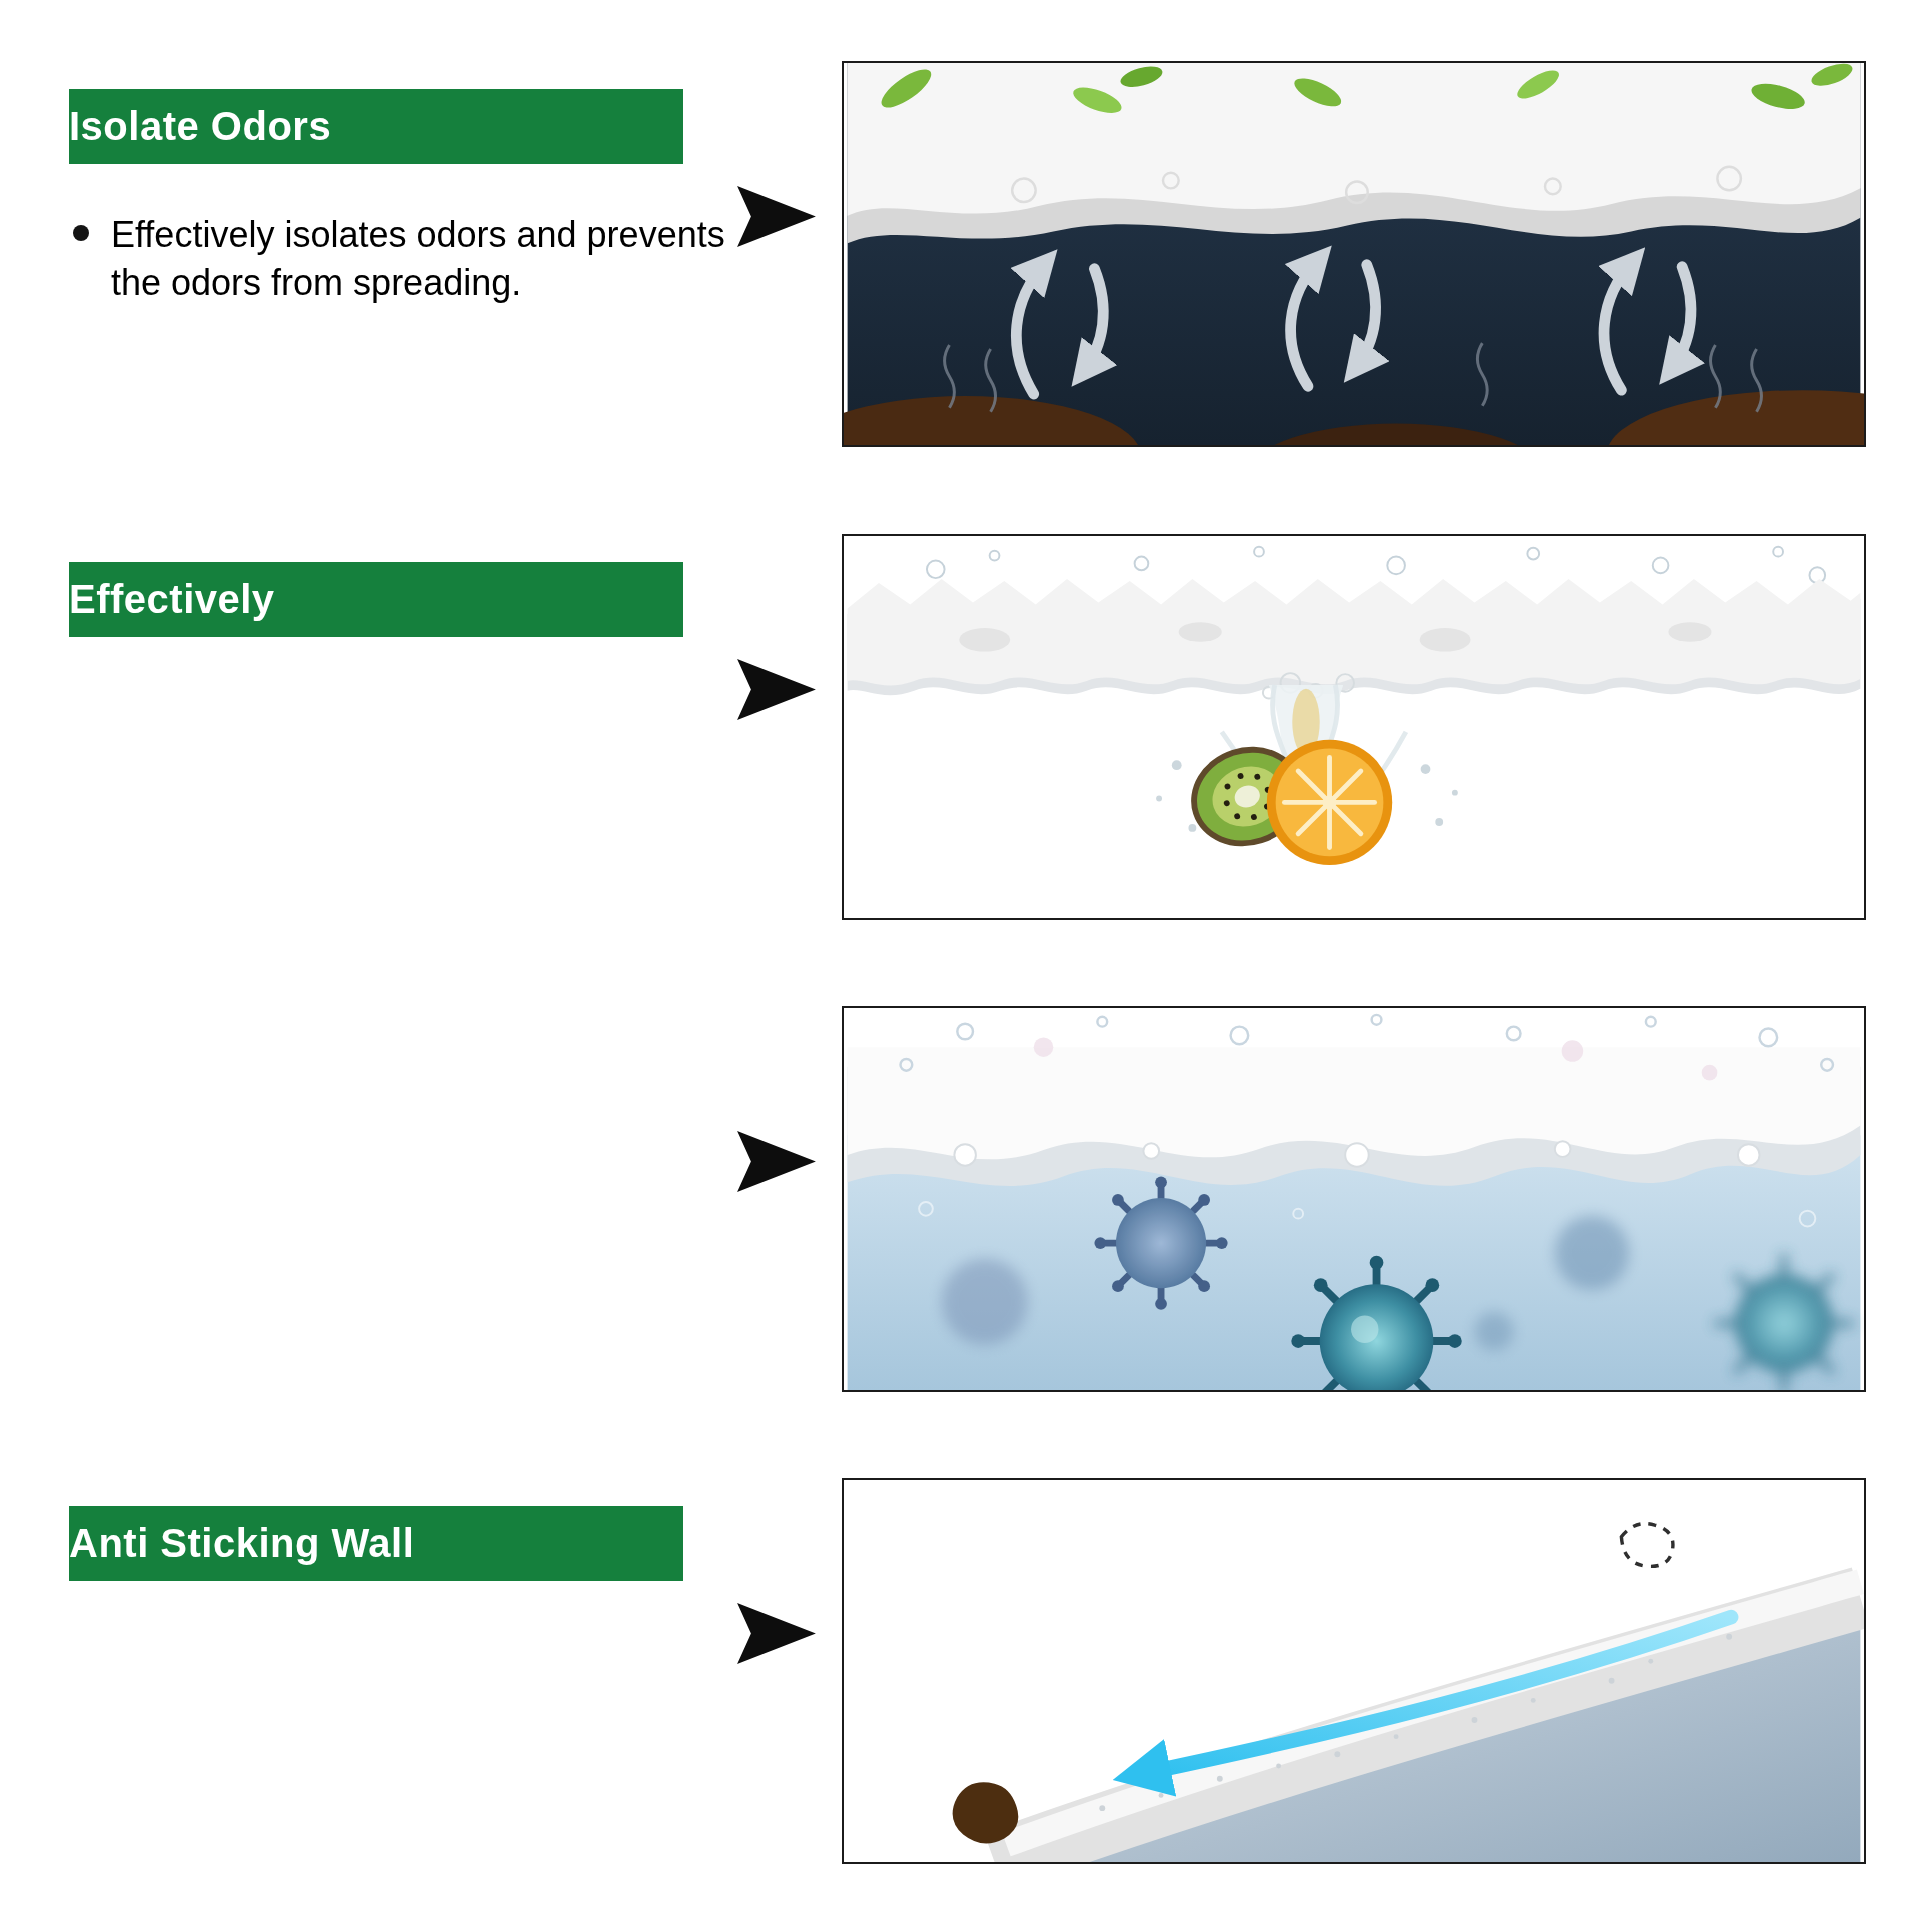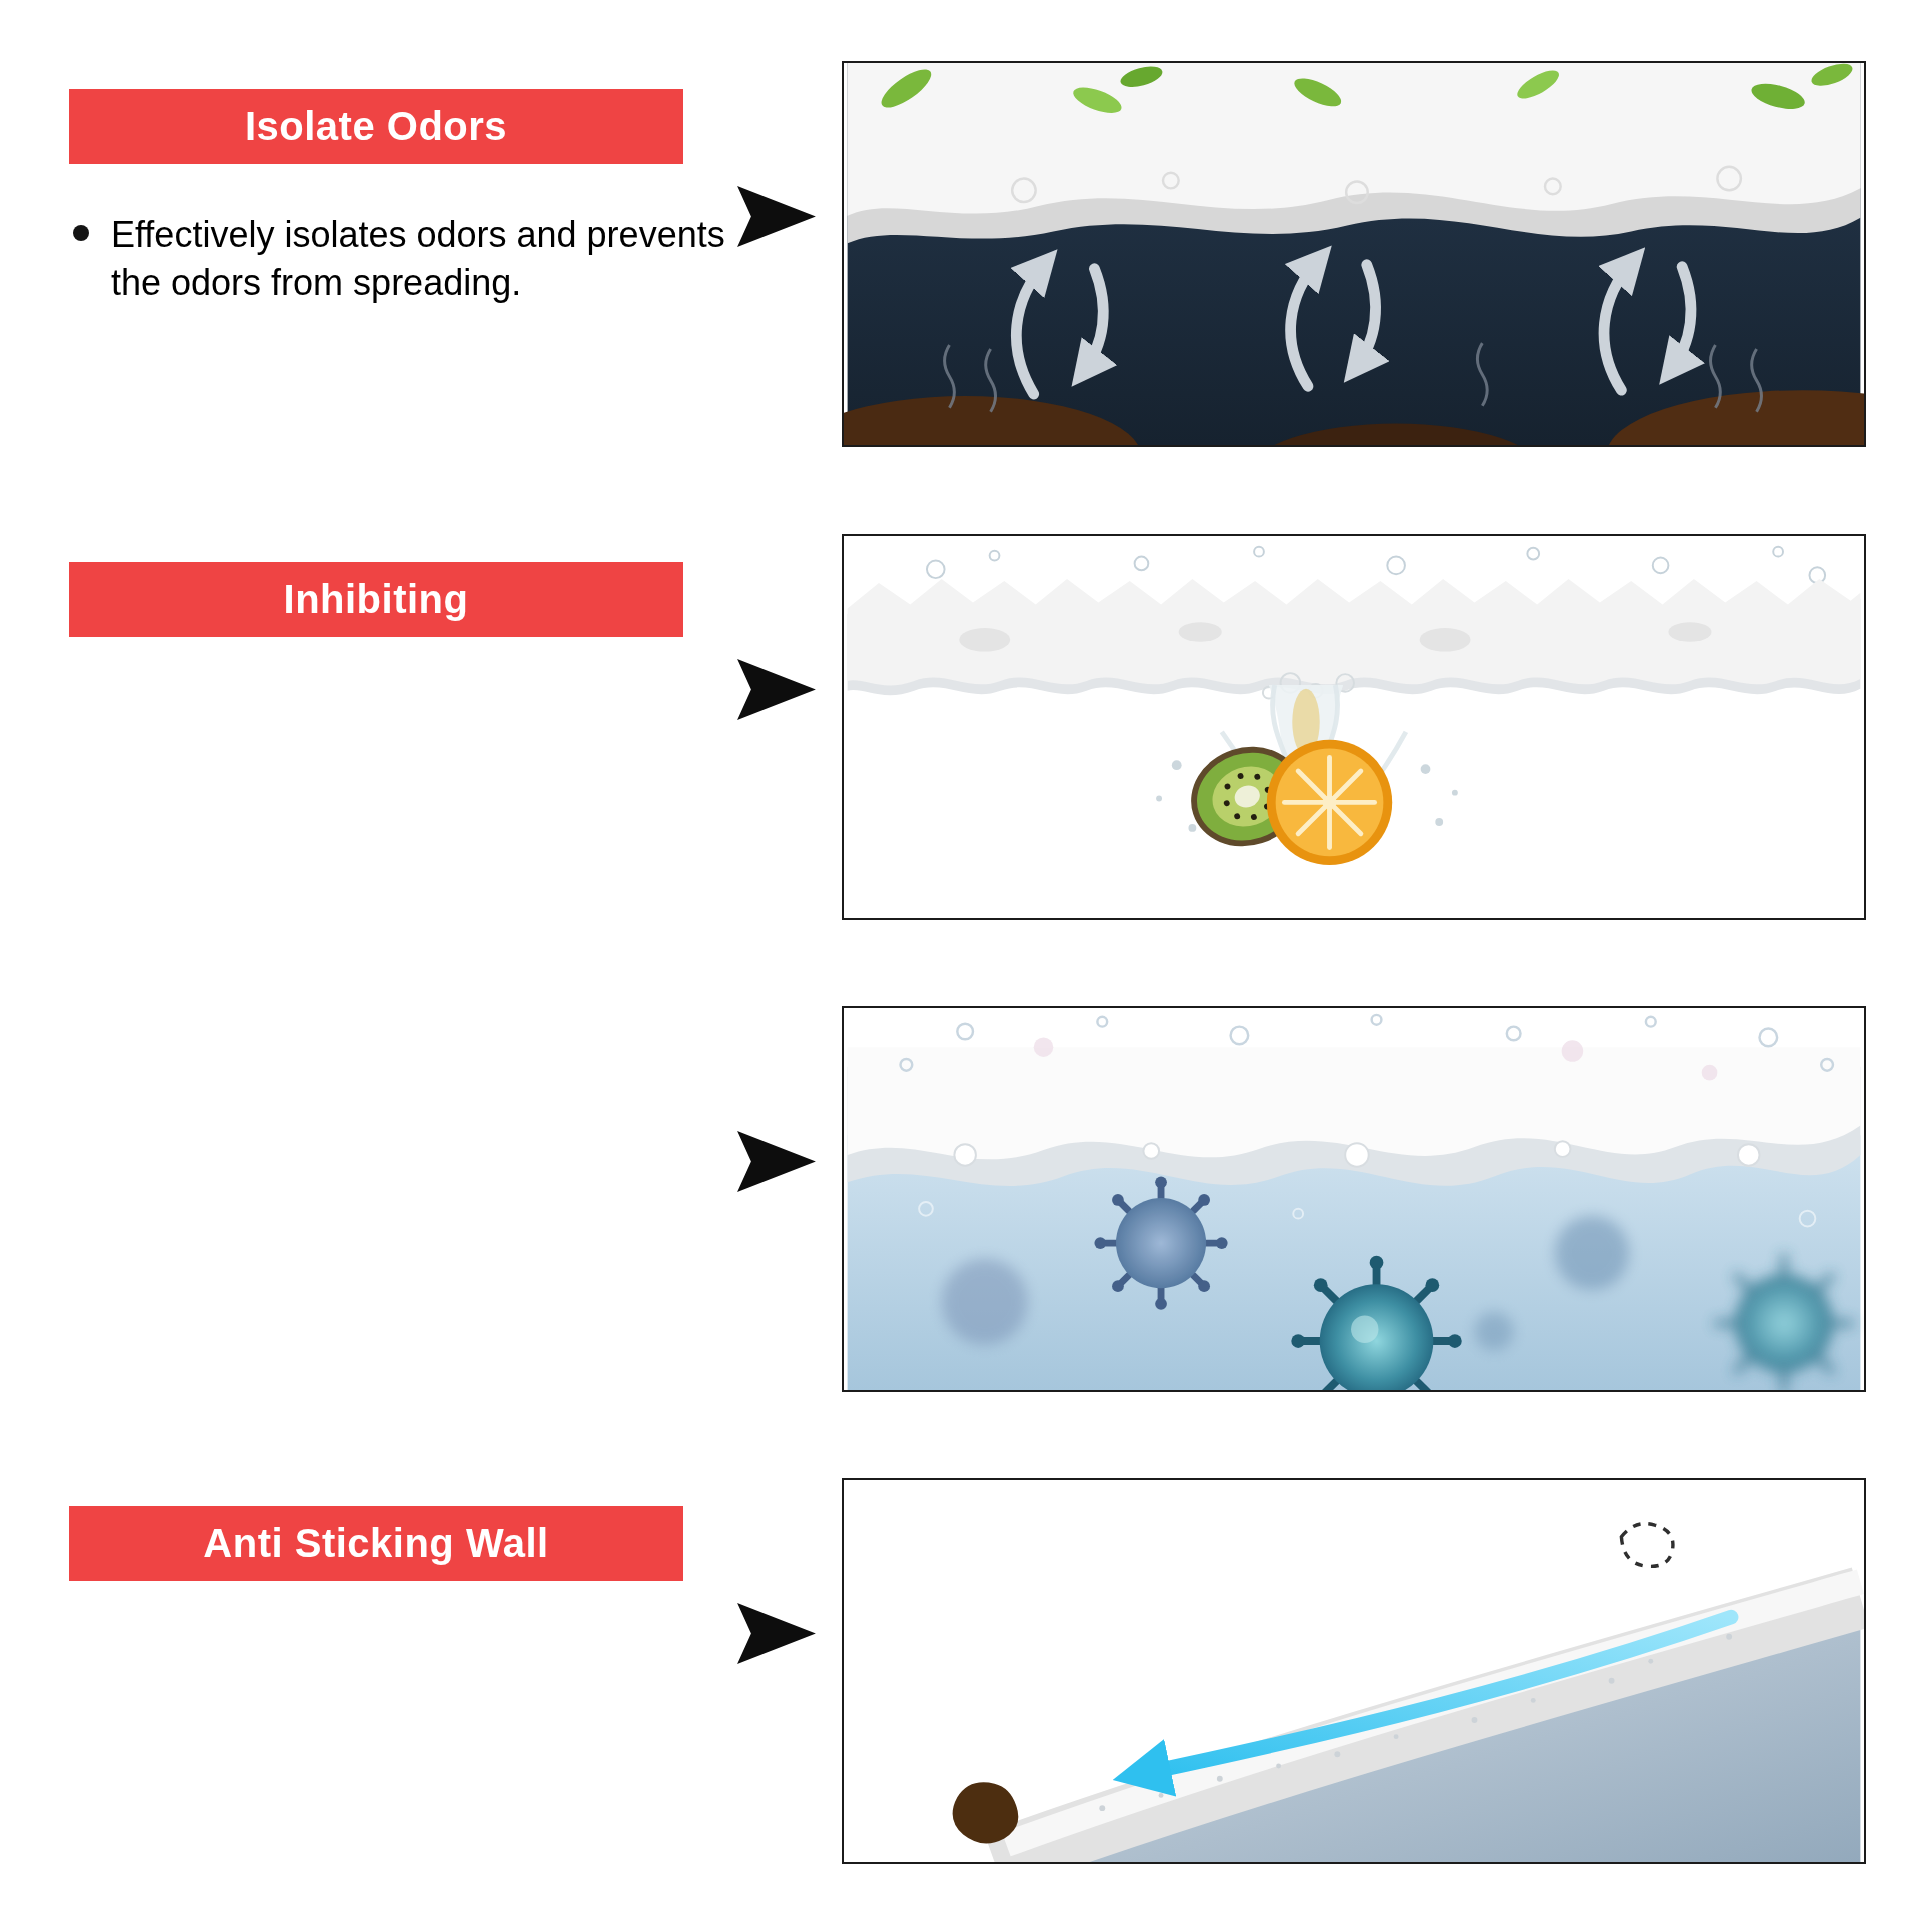--- a/index.html
+++ b/index.html
@@ -13,22 +13,22 @@
   }
   .row { position: absolute; left: 0; width: 1927px; height: 386px; }
   .row-0 { top: 61px; }
   .row-1 { top: 534px; }
   .row-2 { top: 1006px; }
   .row-3 { top: 1478px; }
 
   .header-bar {
     position: absolute; left: 69px; top: 28px;
     width: 614px; height: 75px;
-    background: #ef4444;
-    display: flex; align-items: center; justify-content: center;
+    background: #15803d;
+    display: flex; align-items: center; justify-content: flex-start;
   }
   .header-text {
     color: #ffffff; font-size: 40px; font-weight: 700; letter-spacing: 0.5px;
   }
   .bullet {
     position: absolute; left: 69px; top: 150px; width: 683px;
     display: flex; align-items: flex-start;
   }
   .dot {
     flex: 0 0 auto; width: 16px; height: 16px; border-radius: 50%;
@@ -113,21 +113,21 @@
         <ellipse cx="705" cy="22" rx="24" ry="9" fill="#8cc94e" transform="rotate(-30 705 22)"></ellipse>
         <ellipse cx="950" cy="34" rx="28" ry="11" fill="#6fb035" transform="rotate(15 950 34)"></ellipse>
         <ellipse cx="1005" cy="12" rx="22" ry="9" fill="#7ab83c" transform="rotate(-20 1005 12)"></ellipse>
       </g>
     </svg>
   </div>
 </section>
 
 <section class="row row-1">
   <div class="header-bar">
-    <span class="header-text">Inhibiting</span>
+    <span class="header-text">Effectively</span>
   </div>
   <div class="pointer">
     <svg viewBox="0 0 84 70">
         <polygon points="2,4 82,35 2,66 16,35" fill="#0d0d0d"></polygon>
       </svg>
   </div>
   <div class="panel">
     <svg viewBox="0 0 1034 390">
       <rect width="1034" height="390" fill="#ffffff"></rect>
       <g fill="none" stroke="#c6d2da" stroke-width="2">

